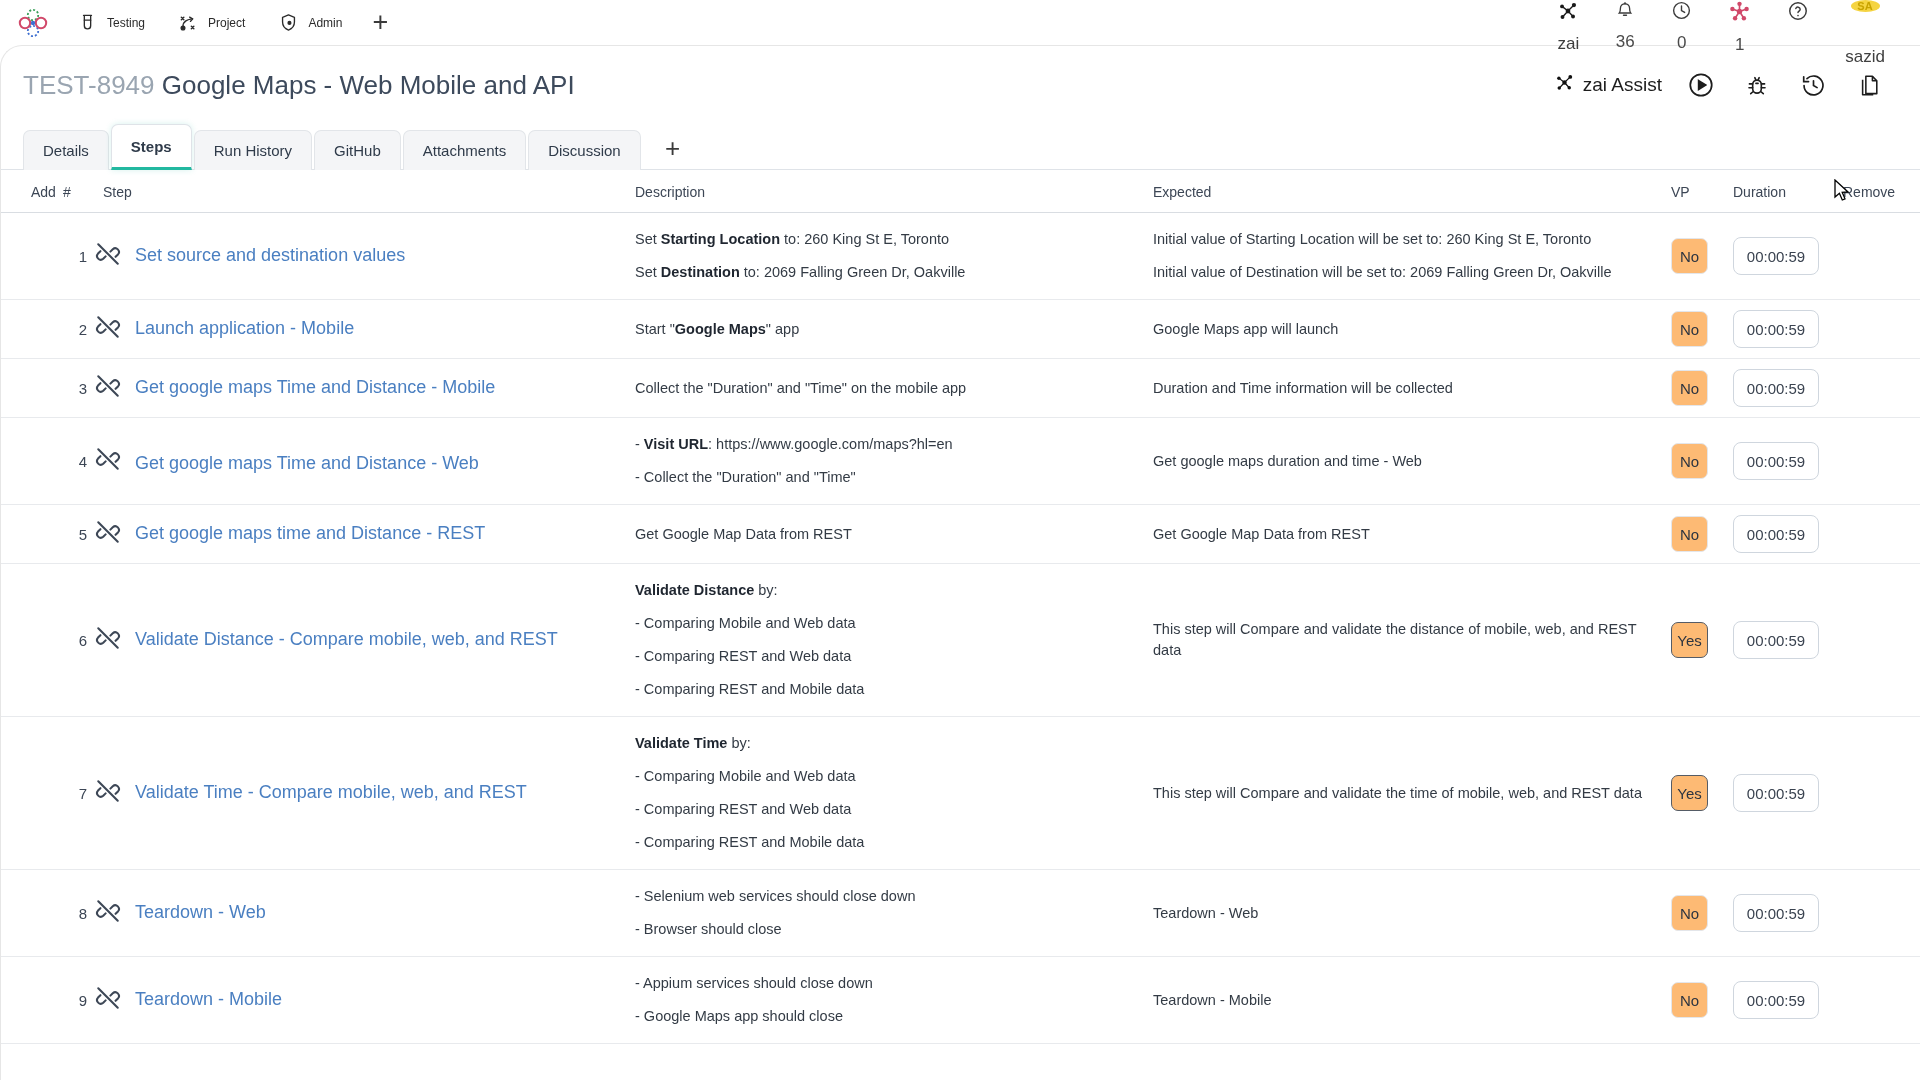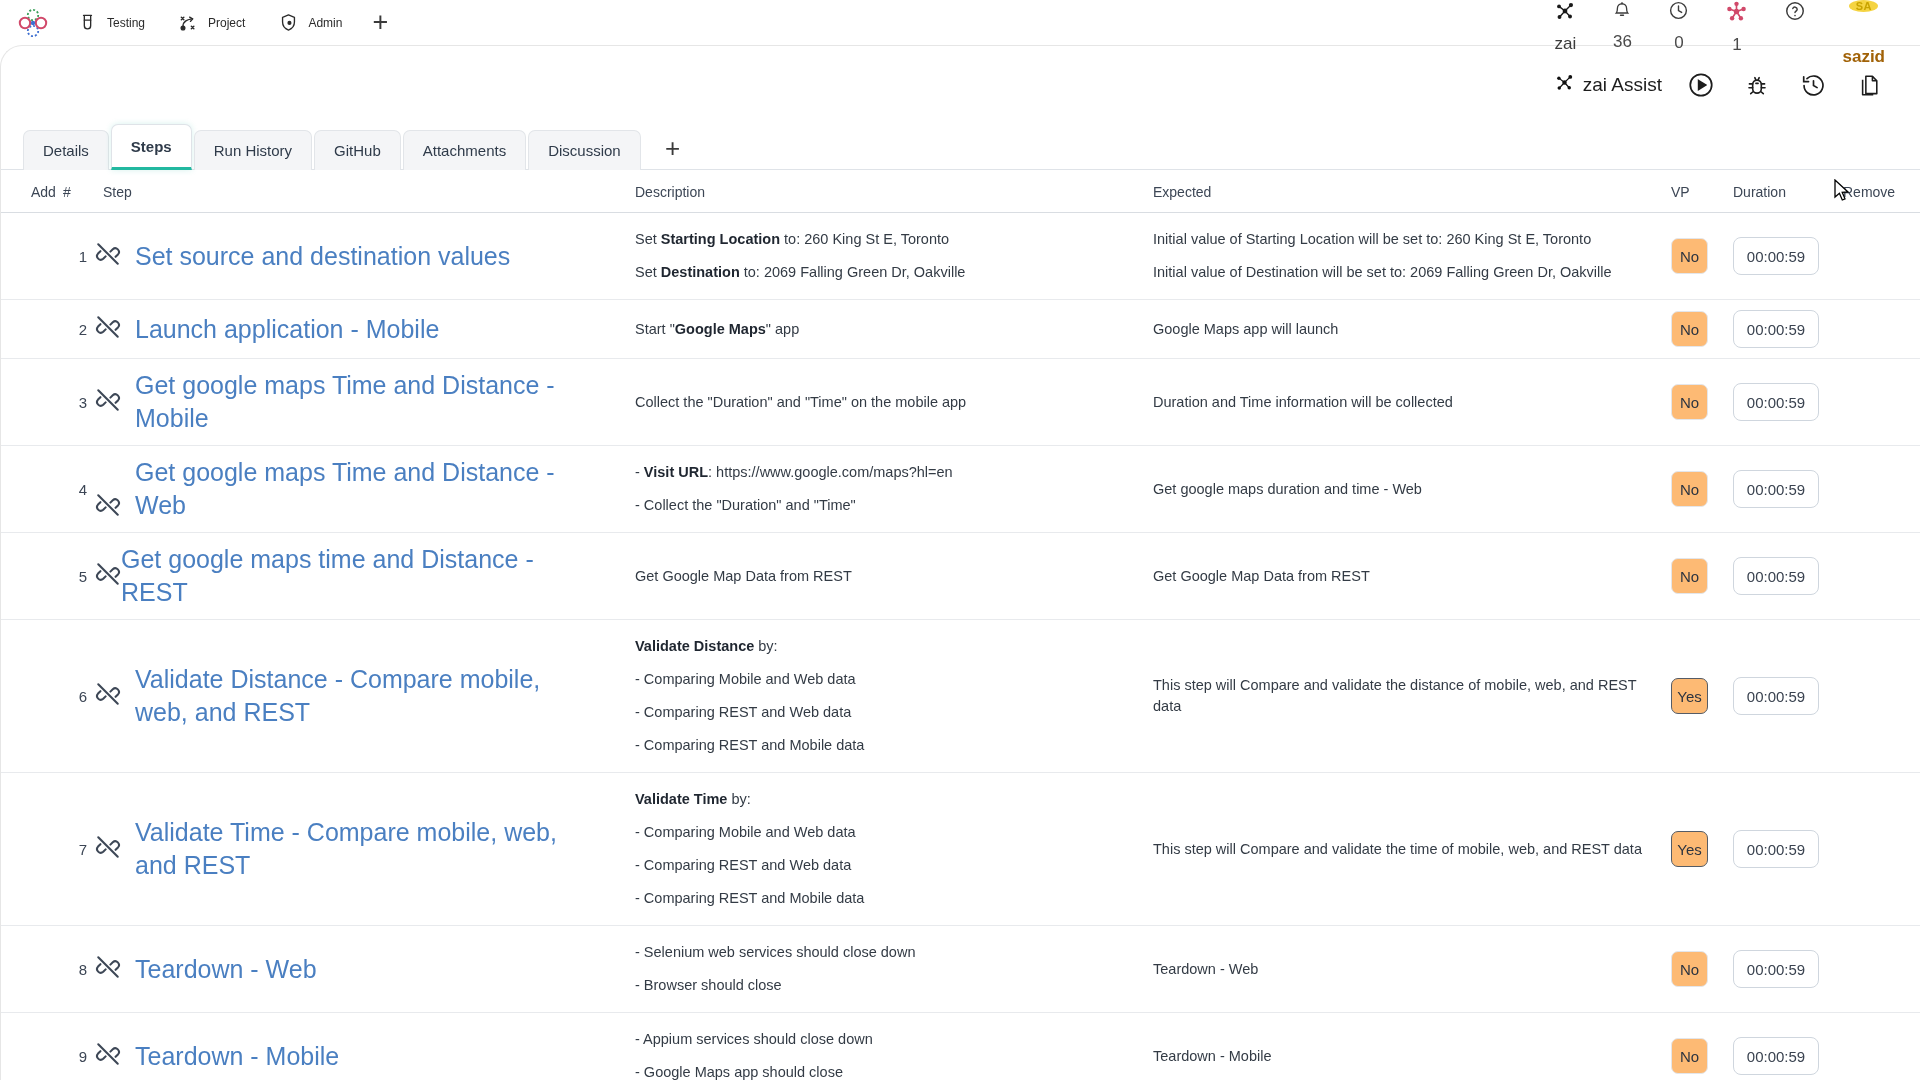--- a/index.html
+++ b/index.html
@@ -46,21 +46,21 @@
     flex-direction: column;
   }
   .tb-chip .cnt { color:#4a4a4a; font-size:17px; }
   .avatar {
     width: 29px; height: 29px; border-radius: 50%;
     background: #f5d442;
     display:flex; align-items:center; justify-content:center;
     font-size: 11px; font-weight: 700; color: #c9a400;
     letter-spacing: .3px;
   }
-  .user-name { font-size: 17px; font-weight: 700; color:#a16207;margin-top:28px; }
+  .user-name { font-size: 17px; font-weight: 400; color:#404040;margin-top:28px; }
 
   
   .shell {
     position: absolute;
     top: 45px; left: 0;
     width: 1920px; height: 1035px;
     background: #ffffff;
     border-top-left-radius: 22px;
     border-top: 1px solid #e6e6e6;
     border-left: 1px solid #e6e6e6;
@@ -142,21 +142,21 @@
   .col-dur    { width: 110px; }
   .col-rem    { width: 78px; }
 
   .tbl tbody td {
     border-bottom: 1px solid #e8eaed;
     vertical-align: middle;
     padding: 10px 0;
   }
   .rownum { font-size: 15px; color: #3c4655; text-align: right; padding-right: 8px !important; }
   .step-link {
-    font-size: 25px; color: #4a7fc1; line-height: 1.32;
+    font-size: 18px; color: #4a7fc1; line-height: 1.32;
     cursor: pointer; padding-right: 40px; display:block;
   }
   .cell-desc, .cell-exp { font-size: 14.5px; color: #333b45; line-height: 1.45; }
   .cell-desc .ln, .cell-exp .ln { padding: 6px 0; }
   .cell-desc b, .cell-exp b { font-weight: 700; color: #1f2630; }
   .cell-desc { padding-right: 22px !important; }
   .cell-exp  { padding-right: 22px !important; }
 
   .vp-btn {
     width: 37px; height: 36px;
@@ -293,20 +293,24 @@
     <div class="tb-chip">
       <span class="avatar">SA</span>
       <span class="user-name">sazid</span>
     </div>
   </div>
 </div>
 
 <div class="shell">
 
   <div class="title-row">
+    <div class="page-title">
+      <span class="tkey">TEST-8949</span>
+      <span>Google Maps - Web Mobile and API</span>
+    </div>
 
     <div class="title-actions">
       <div class="assist-btn">
         <span>
           <svg width="21" height="21" viewBox="0 0 24 24">
             <circle cx="12" cy="12" r="2.5" fill="#111"></circle>
             <circle cx="18.6" cy="5.6" r="2.2" fill="#111"></circle>
             <circle cx="5.6" cy="7" r="2" fill="#111"></circle>
             <circle cx="6" cy="18.4" r="2" fill="#111"></circle>
             <circle cx="17.4" cy="18" r="2" fill="#111"></circle>
@@ -489,21 +493,21 @@
           </td>
           <td>
             <div class="dur-field">00:00:59</div>
           </td>
           <td></td>
         </tr>
         <tr>
           <td></td>
           <td class="rownum">5</td>
           <td>
-            <div style="display:flex;align-items:center;">
+            <div style="display:flex;align-items:center;gap:14px;">
               <span><svg width="26" height="26" viewBox="0 0 24 24" fill="none" stroke="#3d4756" stroke-width="1.9" stroke-linecap="round">
                   <path d="M9.8 14.2 7.6 16.4a3.4 3.4 0 0 1-4.8-4.8l2.2-2.2"></path>
                   <path d="M14.2 9.8l2.2-2.2a3.4 3.4 0 0 1 4.8 4.8l-2.2 2.2"></path>
                   <path d="M3 3 21 21"></path>
                 </svg></span>
               <a class="step-link">Get google maps time and Distance - REST</a>
             </div>
           </td>
           <td class="cell-desc">
             <div class="ln">Get Google Map Data from REST</div>

